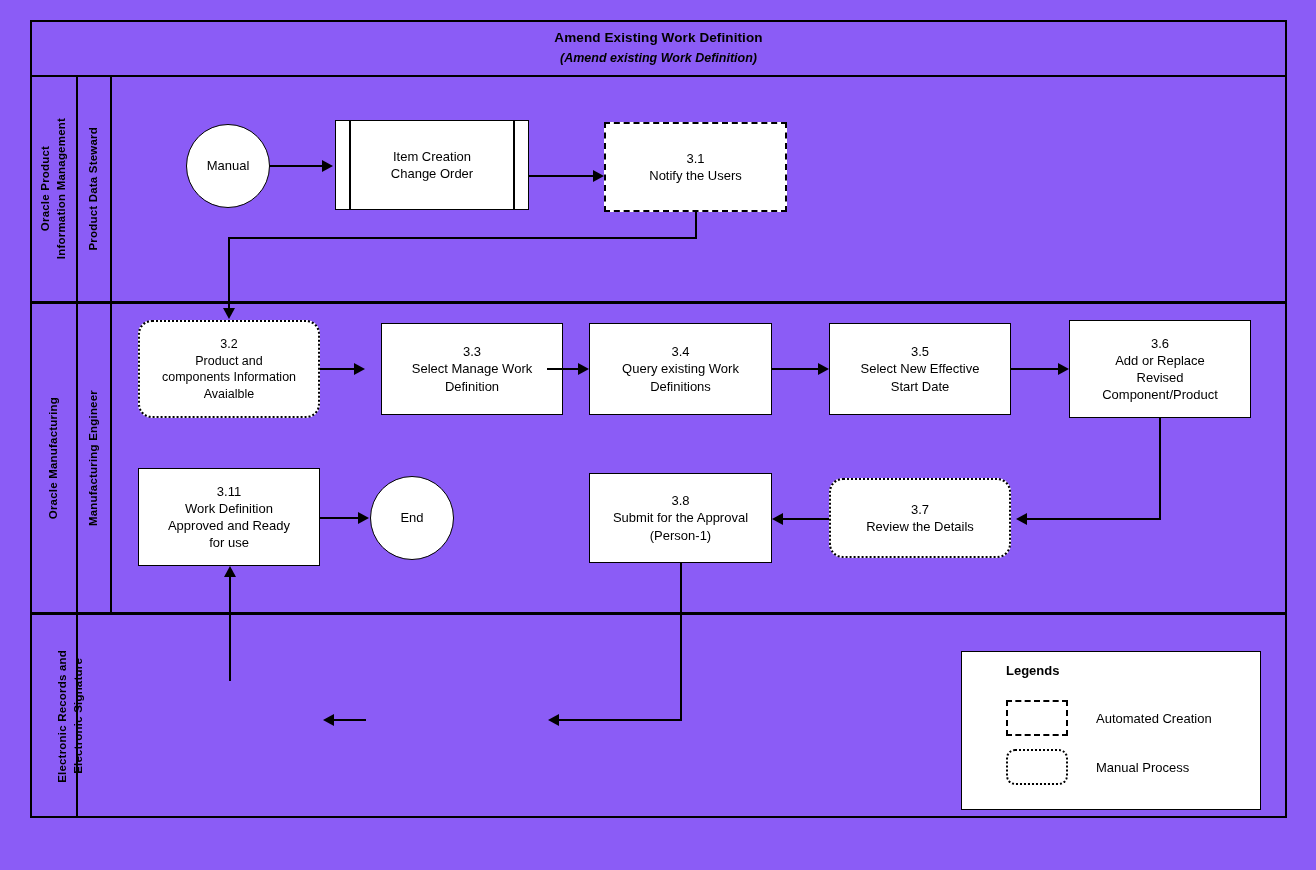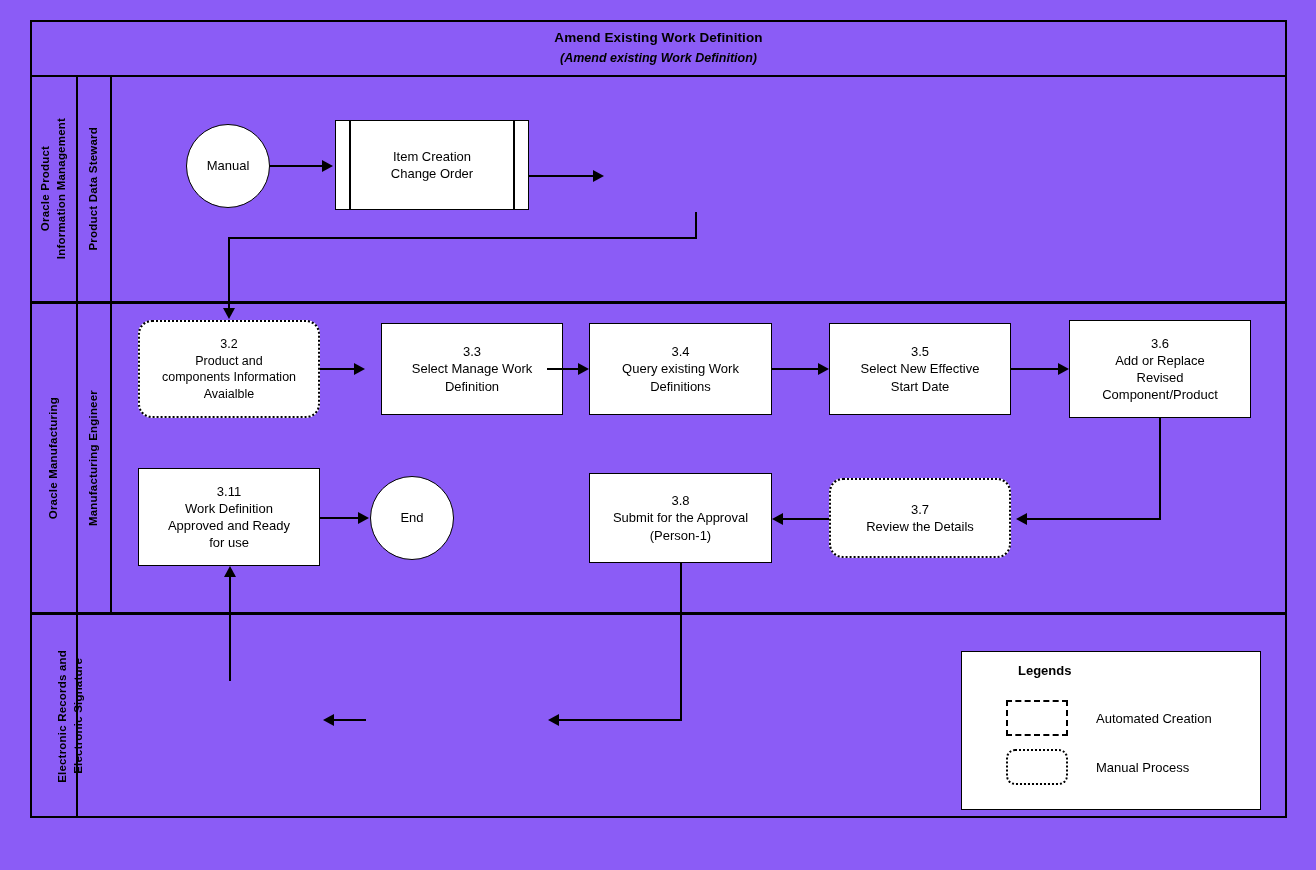--- a/index.html
+++ b/index.html
@@ -38,21 +38,21 @@
   .lh{height:1.8px;}
   .lv{width:1.8px;}
   .ar{position:absolute;width:0;height:0;}
   .ar-r{border-top:6px solid transparent;border-bottom:6px solid transparent;border-left:11px solid #000;}
   .ar-l{border-top:6px solid transparent;border-bottom:6px solid transparent;border-right:11px solid #000;}
   .ar-d{border-left:6px solid transparent;border-right:6px solid transparent;border-top:11px solid #000;}
   .ar-u{border-left:6px solid transparent;border-right:6px solid transparent;border-bottom:11px solid #000;}
 
   
   .legend-box{position:absolute;left:961px;top:651px;width:300px;height:159px;border:1.6px solid #000;box-sizing:border-box;background:#fff;}
-  .legend-title{position:absolute;left:45px;top:16px;font-size:13px;font-weight:bold;margin-left:12px;}
+  .legend-title{position:absolute;left:45px;top:16px;font-size:13px;font-weight:bold;}
   .lg-swatch{position:absolute;width:62px;height:36px;box-sizing:border-box;background:#fff;}
   .lg-dash{border:2px dashed #000;}
   .lg-dot{border:2.4px dotted #000;border-radius:9px;}
   .lg-text{position:absolute;font-size:13px;}
 </style>
 </head>
 <body>
 
 <div id="stage">
 
@@ -90,20 +90,22 @@
   <div class="vlabel" style="left:31px;top:615px;width:79px;height:203px;">
     <span>Electronic Records and
 Electronic Signature</span>
   </div>
 
   <div class="node n-circle" style="left:186px;top:124px;width:84px;height:84px;">Manual</div>
 
   <div class="node n-sub" style="left:335px;top:120px;width:194px;height:90px;">Item Creation
 Change Order</div>
 
+  <div class="node n-dashed" style="left:604px;top:122px;width:183px;height:90px;">3.1
+Notify the Users</div>
 
   <div class="ln lh" style="left:270px;top:165px;width:52px;"></div>
   <div class="ar ar-r" style="left:322px;top:160px;"></div>
 
   <div class="ln lh" style="left:529px;top:175px;width:64px;"></div>
   <div class="ar ar-r" style="left:593px;top:170px;"></div>
 
   <div class="ln lv" style="left:695px;top:212px;height:27px;"></div>
   <div class="ln lh" style="left:228px;top:237px;width:469px;"></div>
   <div class="ln lv" style="left:228px;top:237px;height:72px;"></div>

